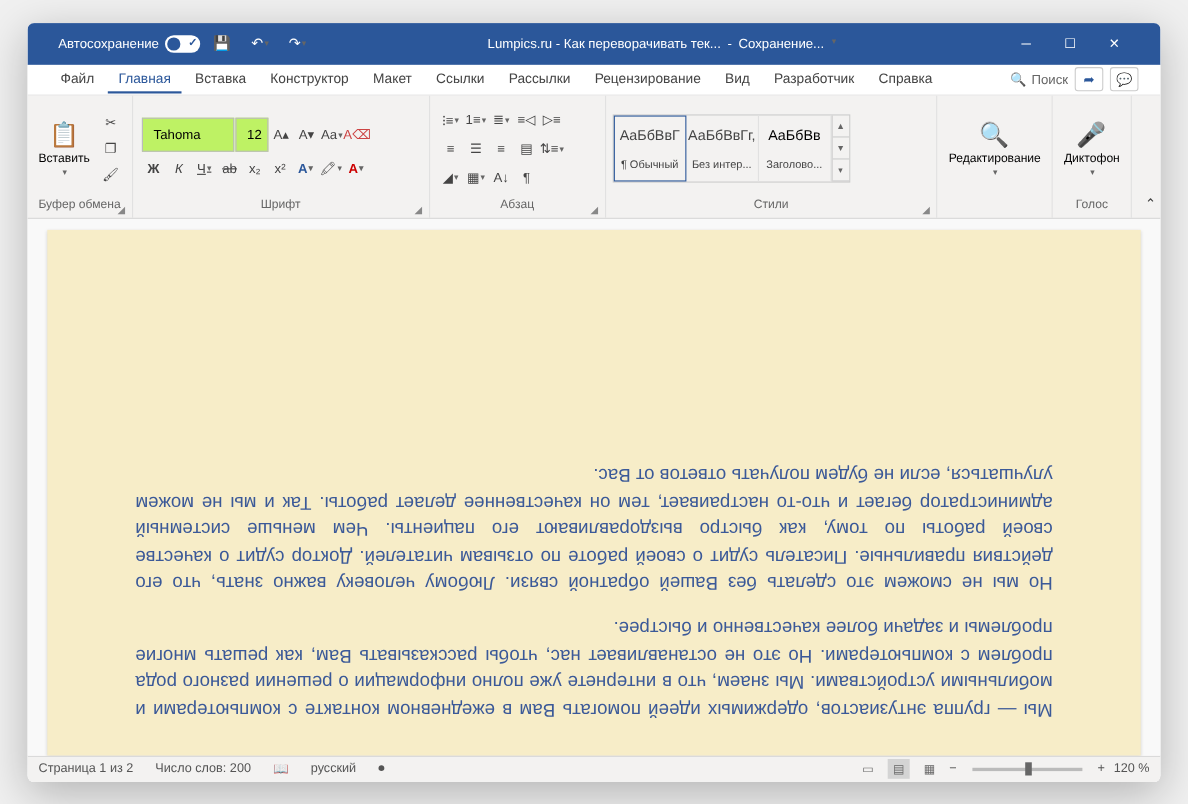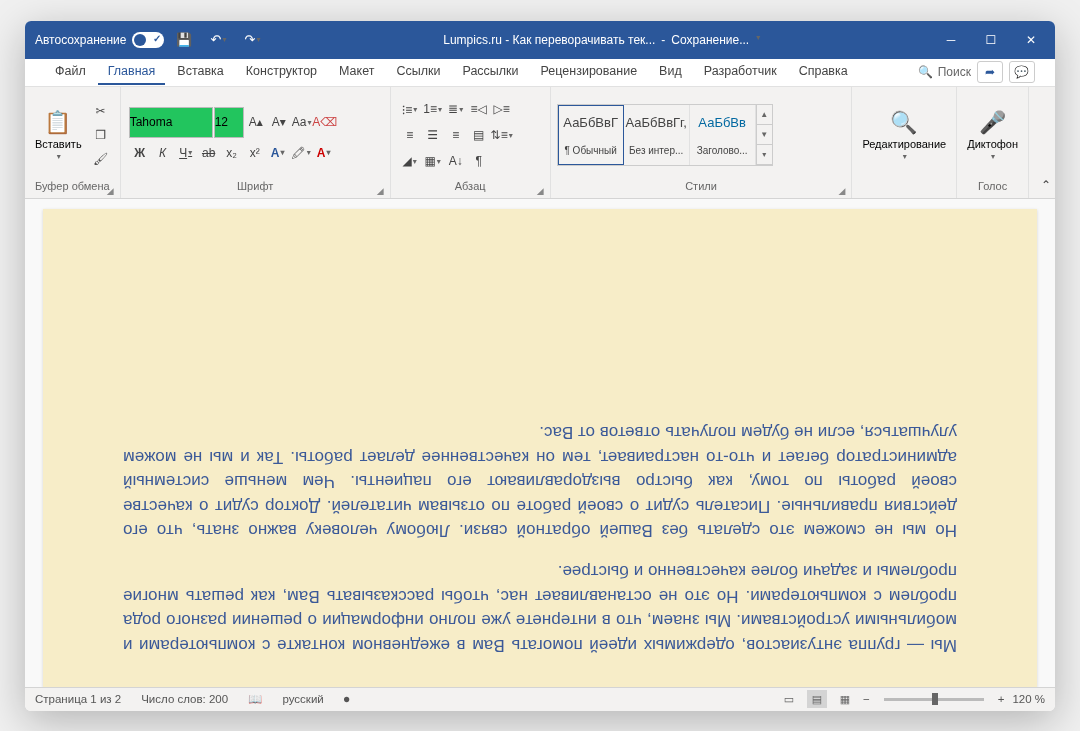--- a/index.html
+++ b/index.html
@@ -1,18 +1,18 @@
 <!DOCTYPE html>
 <html><head>
 <meta charset="utf-8">
 <style>
 *{box-sizing:border-box;margin:0;padding:0;font-family:"Segoe UI",Tahoma,sans-serif;user-select:none}
 body{background:#f0f0f0;display:flex;justify-content:center;align-items:center;height:731px;width:1080px}
 .window{width:1030px;height:690px;background:#fff;border-radius:6px;box-shadow:0 10px 40px rgba(0,0,0,.25);overflow:hidden;display:flex;flex-direction:column}
-.titlebar{height:38px;background:linear-gradient(#2b579a,#2b579a);display:flex;align-items:center;color:#fff;font-size:12px;padding:0 4px}
+.titlebar{height:38px;background:linear-gradient(#2b579a,#2b579a);display:flex;align-items:center;color:#fff;font-size:12px;padding:0 22px}
 .titlebar .seg{display:flex;align-items:center;gap:6px}
 .autosave{display:flex;align-items:center;gap:8px;padding:0 6px}
 .toggle{width:32px;height:16px;background:#fff;border-radius:8px;position:relative}
 .toggle::after{content:"";position:absolute;width:12px;height:12px;background:#2b579a;border-radius:50%;top:2px;left:2px}
 .toggle .chk{position:absolute;right:3px;top:1px;color:#2b579a;font-size:10px;font-weight:bold}
 .tbtn{width:28px;height:28px;display:flex;align-items:center;justify-content:center;color:#fff;font-size:13px}
 .title-text{flex:1;text-align:left;display:flex;justify-content:center;gap:6px;font-size:12px}
 .user{display:flex;align-items:center;gap:6px;padding:0 6px}
 .avatar{width:22px;height:22px;border-radius:50%;background:#5a7cb8;display:flex;align-items:center;justify-content:center;font-size:10px}
 .winbtns{display:flex}
@@ -26,21 +26,21 @@
 .ribbon{height:112px;background:#f3f2f1;border-bottom:1px solid #d4d4d4;display:flex;font-size:11px}
 .group{border-right:1px solid #e1e1e1;display:flex;flex-direction:column;padding:4px 6px 2px}
 .group-body{flex:1;display:flex;align-items:center;gap:2px}
 .group-label{height:16px;text-align:center;color:#666;font-size:11px;display:flex;justify-content:center;align-items:flex-start;position:relative}
 .group-label .launcher{position:absolute;right:0;bottom:0;font-size:9px;color:#888}
 .vbtn{display:flex;flex-direction:column;align-items:center;gap:2px;padding:4px;min-width:48px}
 .vbtn .ico{font-size:22px;color:#2b579a}
 .rbtn{width:22px;height:22px;display:flex;align-items:center;justify-content:center;color:#444;font-size:12px;border-radius:2px}
 .rcol{display:flex;flex-direction:column;gap:2px;justify-content:center;padding:0 2px}
 .rrow{display:flex;gap:1px;align-items:center}
-.fontbox{height:31px;border:1px solid #bbb;background:#22c55e;padding:0 0;display:flex;align-items:center;font-size:12px}
+.fontbox{height:31px;border:1px solid #bbb;background:#bef264;padding:0 10px;display:flex;align-items:center;font-size:12px}
 .fontname{width:84px}
 .fontsize{width:30px}
 .bold{font-weight:bold}
 .styles{display:flex;gap:0;border:1px solid #ccc;height:62px}
 .style-item{width:66px;border-right:1px solid #e1e1e1;display:flex;flex-direction:column;align-items:center;justify-content:center;padding:2px;font-size:10px;color:#444}
 .style-item .preview{font-size:13px;margin-bottom:15px}
 .style-item.sel{border:1px solid #2b579a}
 .style-arrows{width:16px;display:flex;flex-direction:column;border-left:1px solid #ccc}
 .style-arrows div{flex:1;display:flex;align-items:center;justify-content:center;font-size:8px;color:#666;border-bottom:1px solid #ccc}
 .doc-area{flex:1;background:#f9f9f9;overflow:hidden;position:relative;padding:10px 18px 0}
@@ -195,21 +195,21 @@
         <div class="styles">
           <div class="style-item sel">
             <div class="preview">АаБбВвГ</div>
             <div>¶ Обычный</div>
           </div>
           <div class="style-item">
             <div class="preview">АаБбВвГг,</div>
             <div>Без интер...</div>
           </div>
           <div class="style-item">
-            <div class="preview" style="color:#0369a1">АаБбВв</div>
+            <div class="preview" style="color:#000000">АаБбВв</div>
             <div>Заголово...</div>
           </div>
           <div class="style-arrows">
               <div>▲</div>
               <div>▼</div>
               <div>▾</div>
             </div>
         </div>
       </div>
       <div class="group-label">

